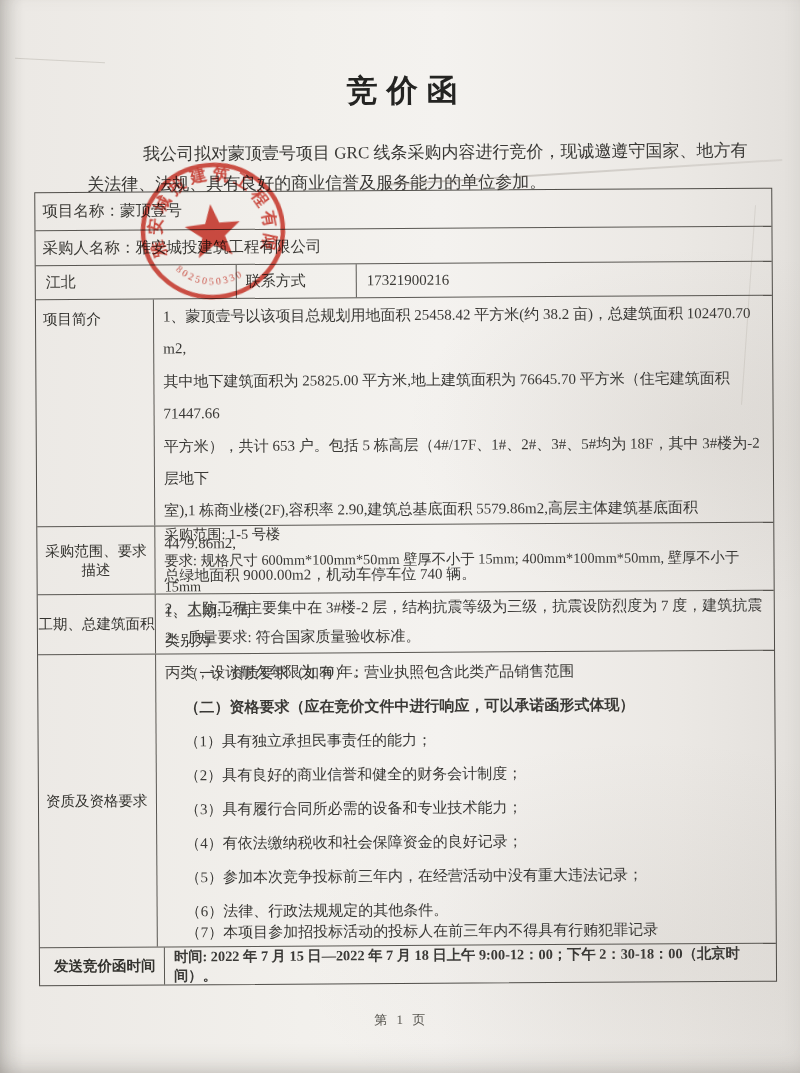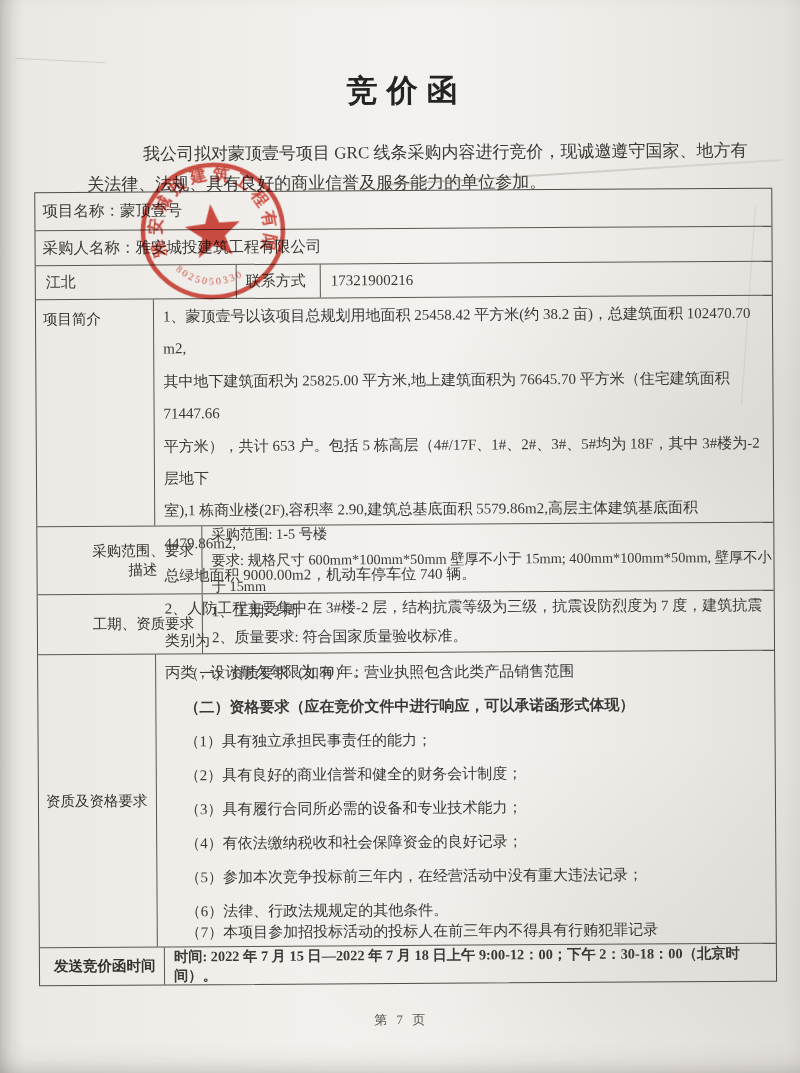--- a/index.html
+++ b/index.html
@@ -37,27 +37,27 @@
   .r1 { height:37px; } .r2 { height:35px; } .r3 { height:34px; }
   .r4 { height:227px; } .r5 { height:68px; } .r6 { height:60px; }
   .r7 { height:293px; } .r8 { height:38px; }
 
   .cell { display:flex; align-items:center; }
   .lblcol {
     width:118px; flex:none; border-right:1.4px solid rgba(62,60,55,0.85);
     font-size:14.5px; color:#34332f;
   }
   .lbl-left { padding-left:7px; }
-  .lbl-center { justify-content:center; text-align:center;margin-left:47px; }
+  .lbl-center { justify-content:center; text-align:center; }
   .lbl-top { align-items:flex-start; padding-top:10px; }
   .content { flex:1; padding-left:9px; color:#3a3936; }
 
   .fullcell { flex:1; padding-left:7px; font-size:15.5px; display:flex; align-items:center; }
   .c-contact-val { width:201px; flex:none; border-right:1.4px solid rgba(62,60,55,0.85); padding-left:10px; }
-  .c-method-lbl  { width:84px; flex:none; border-right:1.4px solid rgba(62,60,55,0.85); padding-left:9px; }
+  .c-method-lbl  { width:120px; flex:none; border-right:1.4px solid rgba(62,60,55,0.85); padding-left:9px; }
   .c-method-val  { flex:1; padding-left:10px; font-family:"Liberation Serif","DejaVu Serif",serif; }
 
   .pre { white-space:pre-line; }
   .overview { font-size:15px; line-height:32.4px; padding-top:1px; align-items:flex-start; }
   .scope    { font-size:14.3px; line-height:26px; align-items:center; }
   .schedule { font-size:15px; line-height:26px; }
 
   .qual { flex-direction:column; align-items:stretch; justify-content:flex-start; padding:9px 6px 0 28px; display:flex; }
   .q-item { font-size:15px; line-height:21px; margin-bottom:13px; }
   .q-item.q-bold { font-weight:bold; }
@@ -131,21 +131,21 @@
       </div>
 
       <div class="row r5">
         <div class="cell lblcol lbl-center pre">采购范围、要求
 描述</div>
         <div class="cell content scope pre">采购范围: 1-5 号楼
 要求: 规格尺寸 600mm*100mm*50mm 壁厚不小于 15mm; 400mm*100mm*50mm, 壁厚不小于 15mm</div>
       </div>
 
       <div class="row r6">
-        <div class="cell lblcol lbl-center">工期、资质要求</div>
+        <div class="cell lblcol lbl-center">工期、总建筑面积</div>
         <div class="cell content schedule pre">1、工期: 2 周
 2、质量要求: 符合国家质量验收标准。</div>
       </div>
 
       <div class="row r7">
         <div class="cell lblcol lbl-left">资质及资格要求</div>
         <div class="content qual">
           <div class="q-item">（一）资质要求（如有）：营业执照包含此类产品销售范围</div>
           <div class="q-item q-bold">（二）资格要求（应在竞价文件中进行响应，可以承诺函形式体现）</div>
           <div class="q-item">（1）具有独立承担民事责任的能力；</div>
@@ -158,21 +158,21 @@
         </div>
       </div>
 
       <div class="row r8">
         <div class="cell lblcol lbl-left sendlbl">发送竞价函时间</div>
         <div class="cell content sendtime">时间: 2022 年 7 月 15 日—2022 年 7 月 18 日上午 9:00-12：00；下午 2：30-18：00（北京时间）。</div>
       </div>
 
     </div>
 
-    <div class="page-footer">第 7 页</div>
+    <div class="page-footer">第 1 页</div>
   </div>
 
   <svg class="seal" viewBox="-85 -81 170 162" aria-hidden="true">
     <defs>
       <path id="sealTopArc" d="M -48 19 A 52 51 0 1 1 48 19" fill="none"></path>
       <path id="sealBottomArc" d="M -44 32 A 55 54 0 0 0 44 32" fill="none"></path>
     </defs>
     <ellipse cx="0" cy="0" rx="70" ry="66" fill="none" stroke="#cd2b1f" stroke-width="4.6" stroke-opacity="0.88"></ellipse>
     <path d="M 0,-27 L 7.05,-7.71 L 27.58,-6.96 L 11.41,5.71 L 17.05,25.46 L 0,14 L -17.05,25.46 L -11.41,5.71 L -27.58,-6.96 L -7.05,-7.71 Z" fill="#cd2b1f" fill-opacity="0.9"></path>
     <text font-size="16.5" font-weight="bold" fill="#cd2b1f" fill-opacity="0.9" font-family="Liberation Serif, DejaVu Serif, serif">

